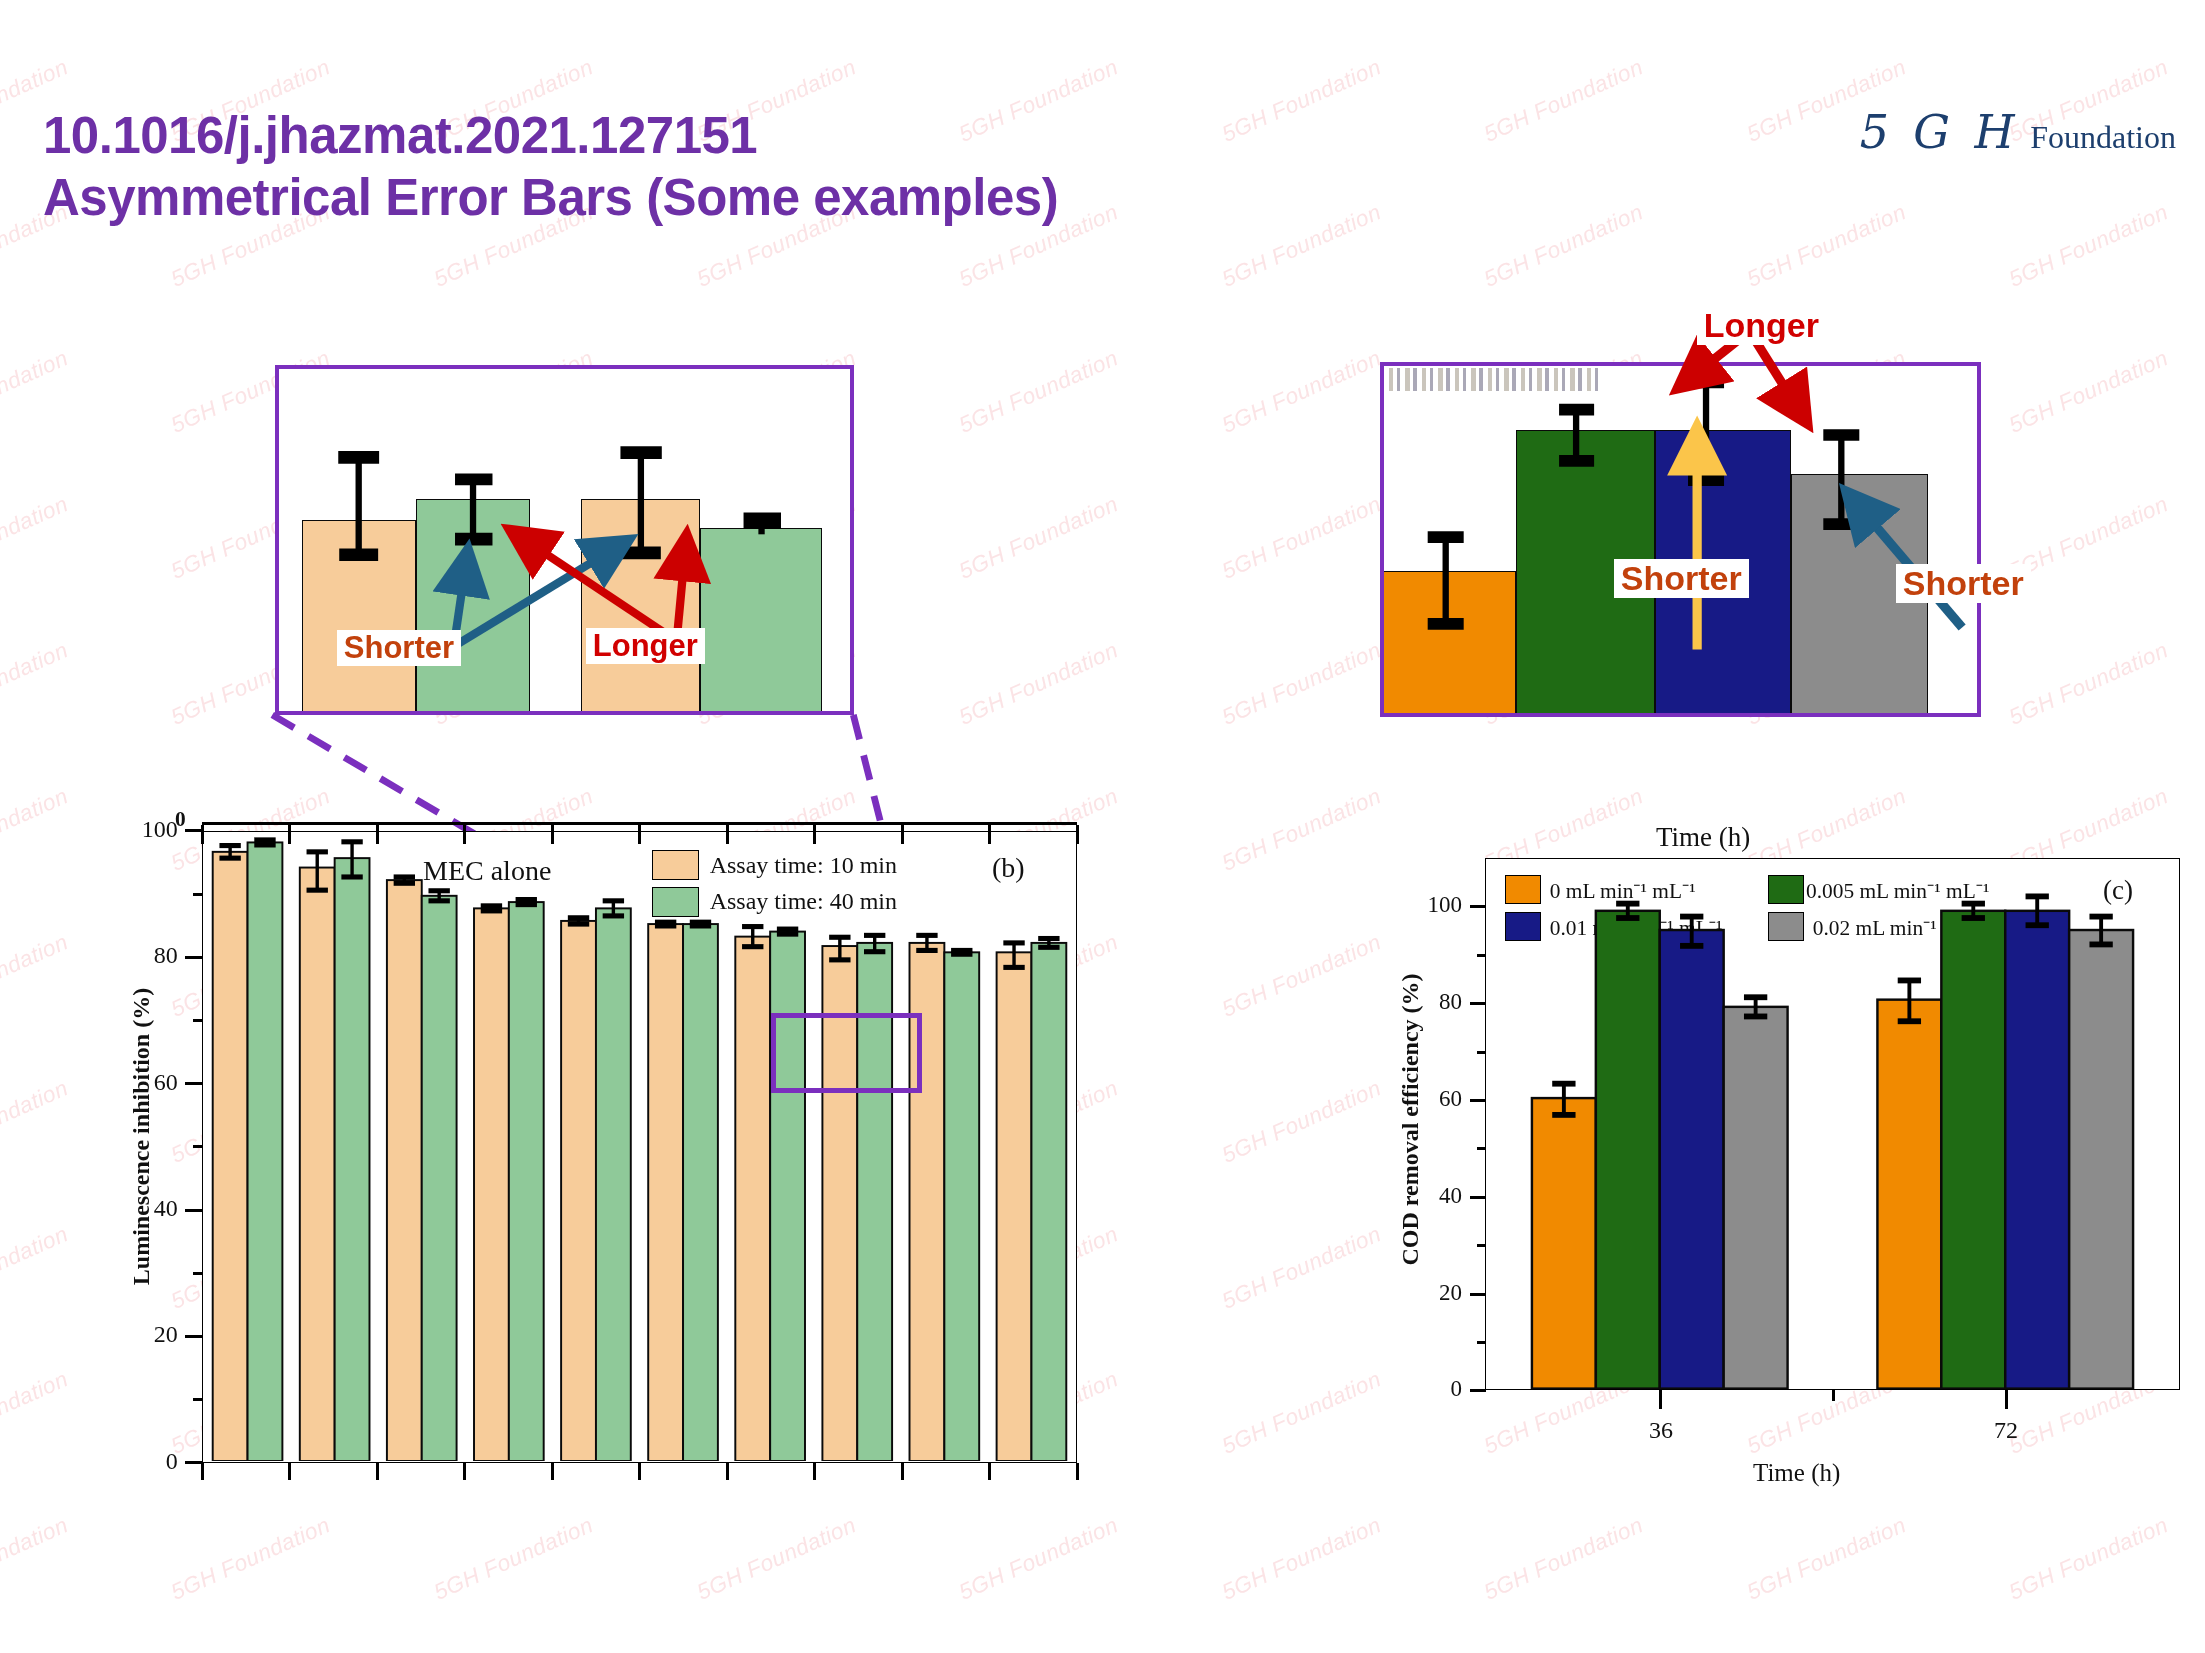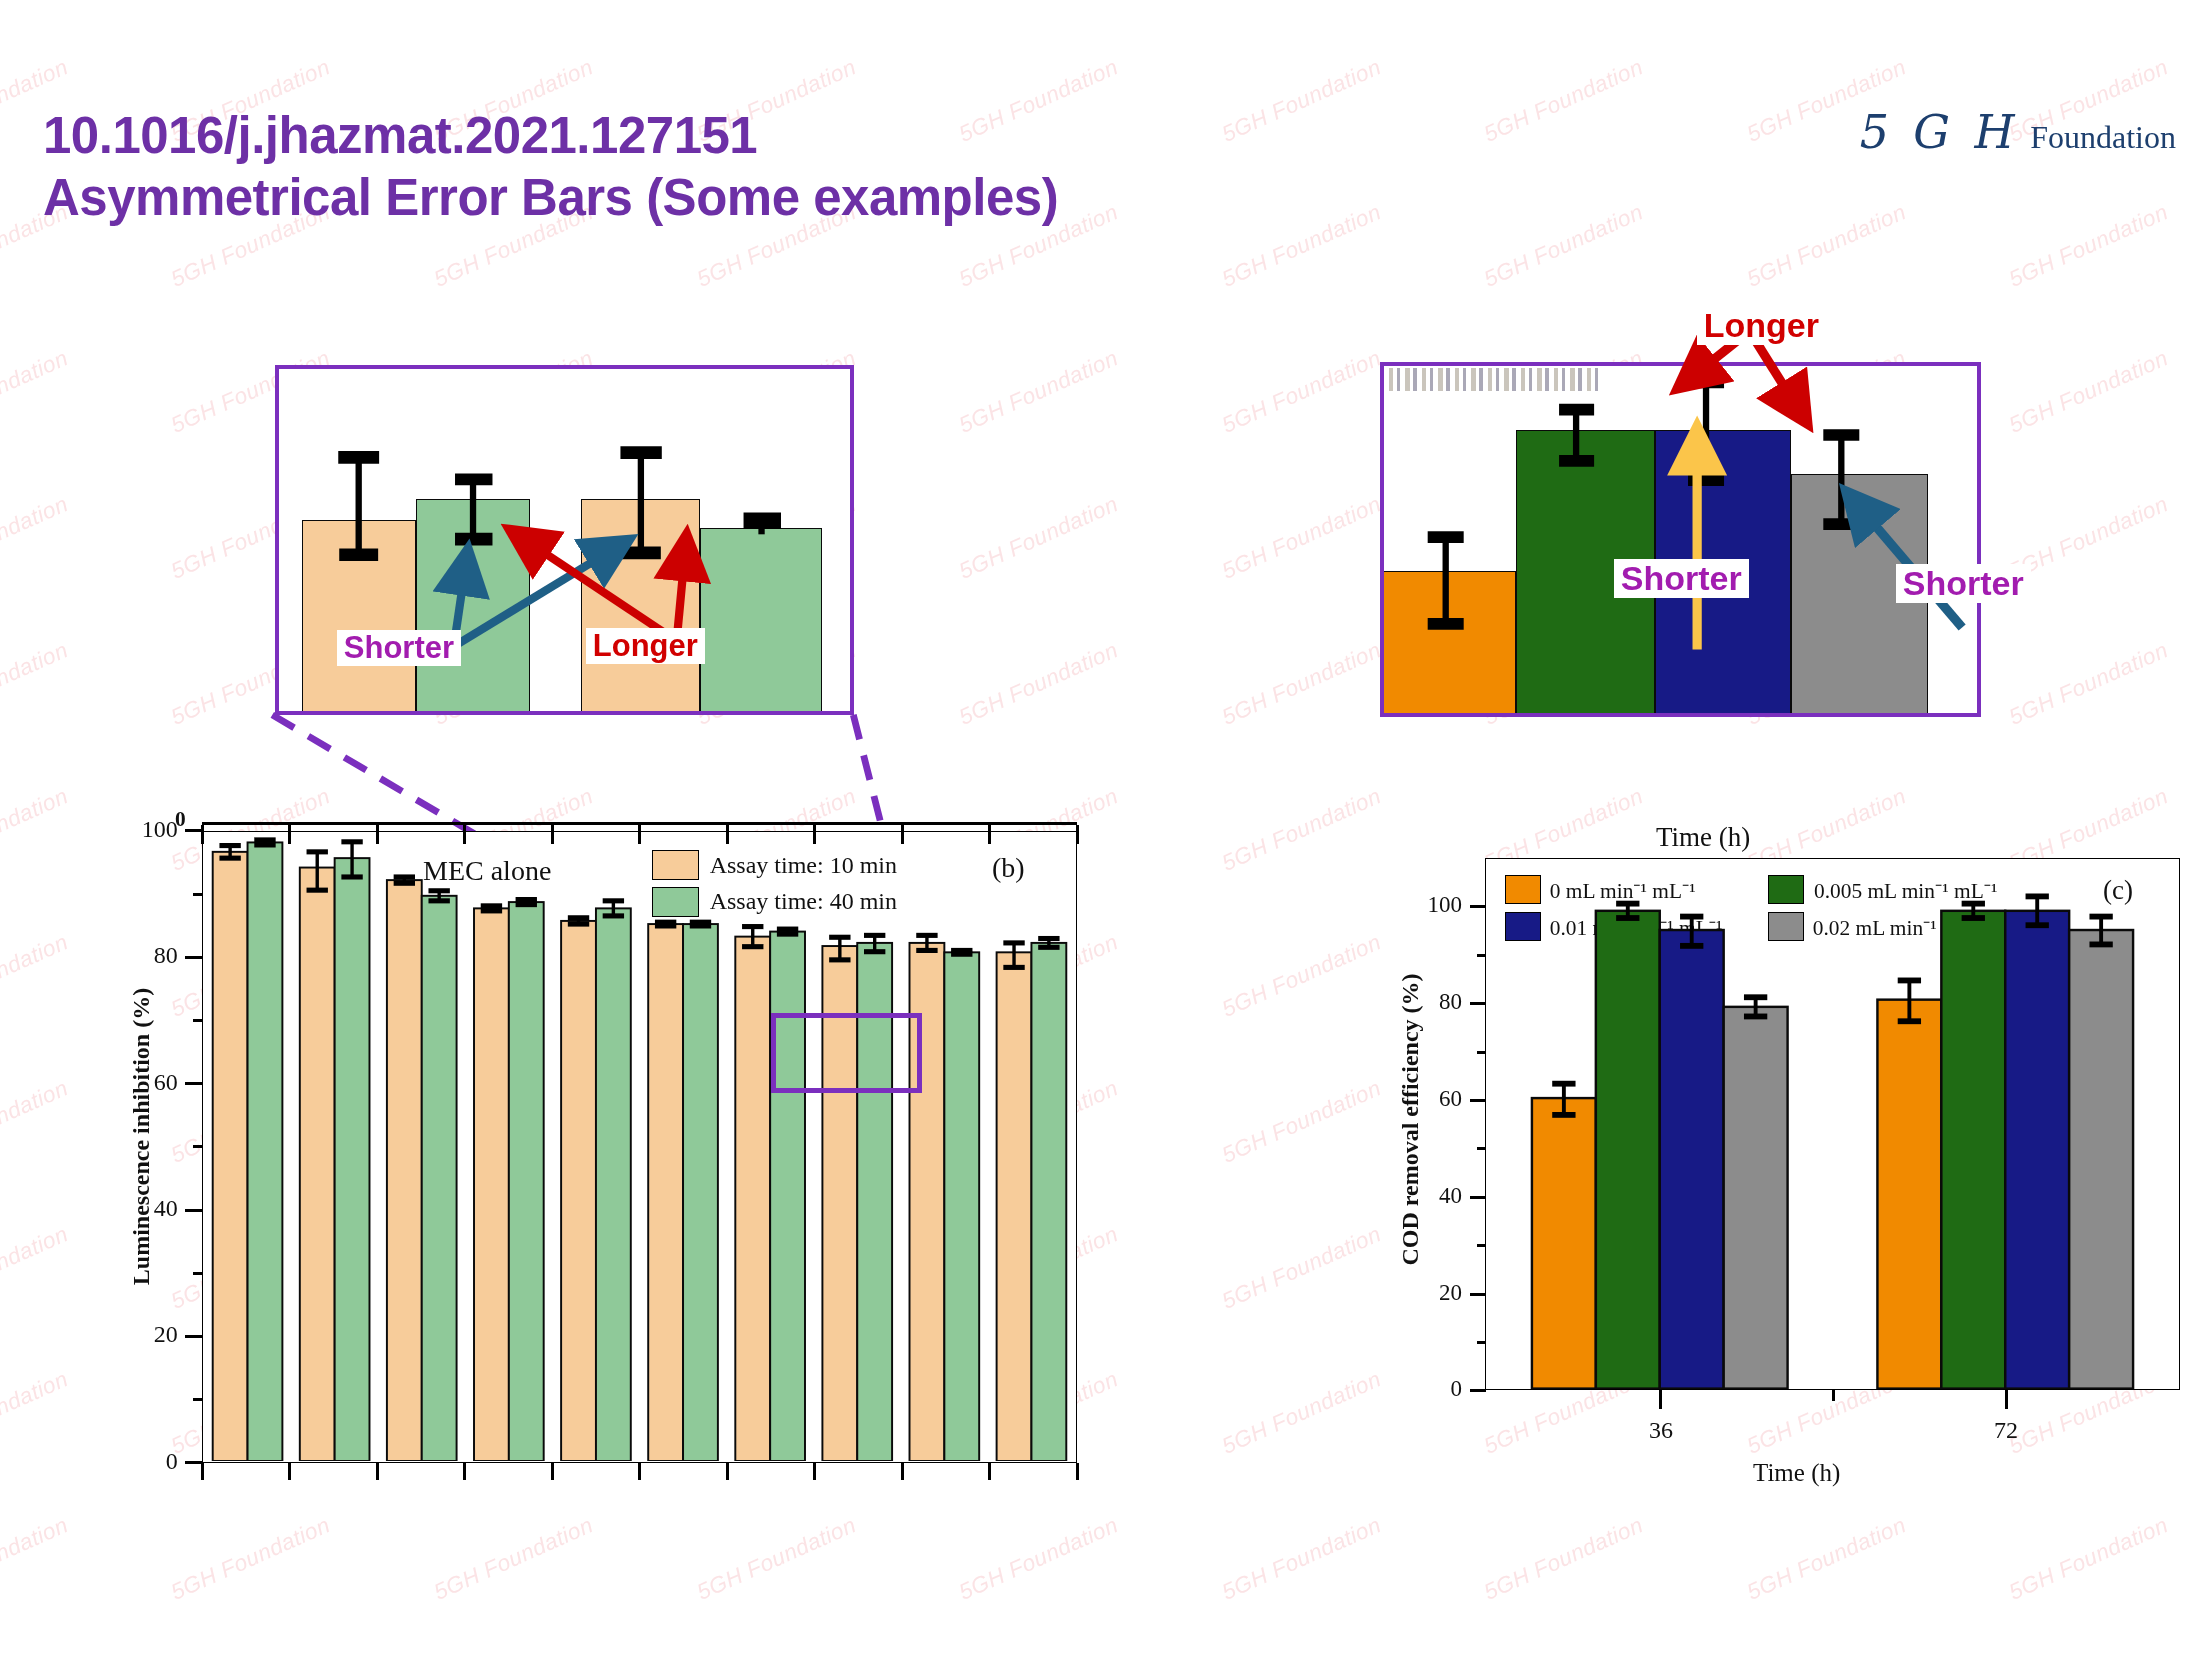--- a/index.html
+++ b/index.html
@@ -52,21 +52,21 @@
     position:absolute; inset:0; border:4.4px solid #7b2fbe; background:transparent;
     pointer-events:none;
   }
   .inset .plot{ position:absolute; inset:0; overflow:hidden; background:#fff;}
 
   .callout{
     position:absolute; background:#fff; padding:1.9px 6.8px; font-weight:bold;
     font-family:"Liberation Sans", sans-serif; white-space:nowrap; z-index:30;
     line-height:1.05;
   }
-  .callout.shorter{ color:#a21caf; }
+  .callout.shorter{ color:#c2410c; }
   .callout.longer{ color:#d10000; }
 
   svg.overlay{ position:absolute; inset:0; overflow:visible; pointer-events:none; }
 
   .dash-connector{ position:absolute; z-index:8; }
 </style>
 </head>
 <body>
 
 <div id="watermark-layer">
@@ -495,21 +495,21 @@
     </div>
 
   <div class="ax-label" style="left:778px; top:53px; font-size:27px; font-weight:normal;">(c)</div>
 
   <div style="position:absolute; left:180px; top:53px; display:grid;
               grid-template-columns:263px 292px; row-gap:7.8px;">
     <div style="display:flex;align-items:center;gap:8.8px;">
       <span style="width:36px;height:29px;background:#f18a00;border:1.9px solid #000;"></span>
       <span class="ax-label" style="position:relative;font-size:21.4px;font-weight:normal;font-family:'Liberation Serif',serif;">0 mL min⁻¹ mL⁻¹</span>
     </div>
-    <div style="display:flex;align-items:center;gap:10px;">
+    <div style="display:flex;align-items:center;gap:2px;">
       <span style="width:36px;height:29px;background:#1f6b14;border:1.9px solid #000;"></span>
       <span class="ax-label" style="position:relative;font-size:21.4px;font-weight:normal;font-family:'Liberation Serif',serif;">0.005 mL min⁻¹ mL⁻¹</span>
     </div>
     <div style="display:flex;align-items:center;gap:8.8px;">
       <span style="width:36px;height:29px;background:#171a86;border:1.9px solid #000;"></span>
       <span class="ax-label" style="position:relative;font-size:21.4px;font-weight:normal;font-family:'Liberation Serif',serif;">0.01 mL min⁻¹ mL⁻¹</span>
     </div>
     <div style="display:flex;align-items:center;gap:8.8px;">
       <span style="width:36px;height:29px;background:#8c8c8c;border:1.9px solid #000;"></span>
       <span class="ax-label" style="position:relative;font-size:21.4px;font-weight:normal;font-family:'Liberation Serif',serif;">0.02  mL min⁻¹ mL⁻¹</span>

